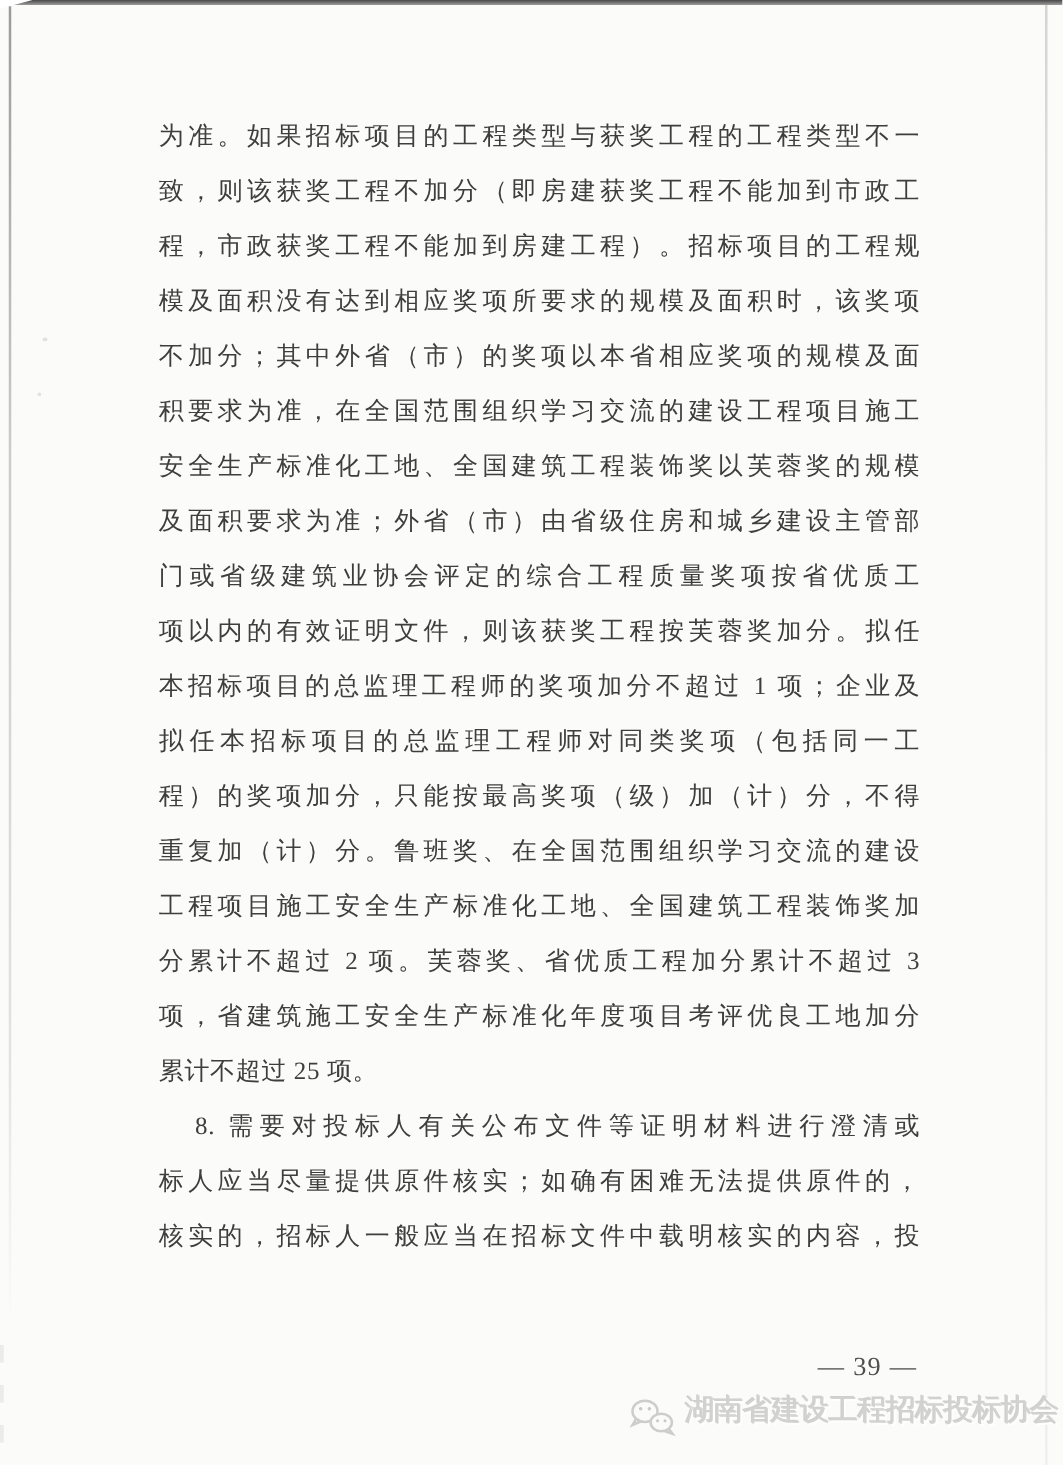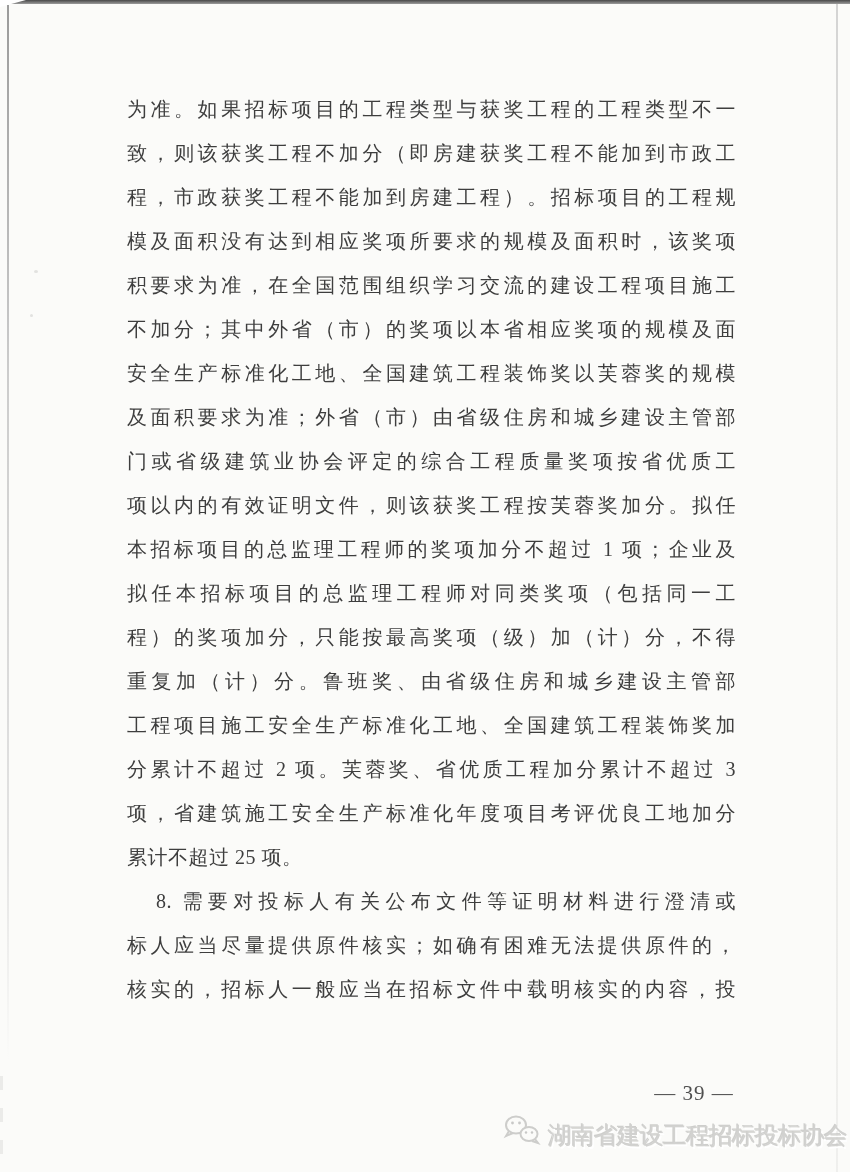--- a/index.html
+++ b/index.html
@@ -46,21 +46,21 @@
   .line.indent{padding-left:29px;box-sizing:border-box;}
 
   
   .page-number{
     position:absolute;left:640px;top:1081px;width:108px;
     font-size:21px;line-height:24px;color:#4f4f4f;text-align:center;
     letter-spacing:1px;white-space:nowrap;
   }
   .watermark{
     position:absolute;left:502px;top:1112px;height:40px;
-    display:flex;align-items:flex-end;
+    display:flex;align-items:flex-start;
   }
   .watermark .wm-icon{flex:0 0 auto;margin-right:4px;margin-top:4px;}
   .watermark .wm-text{
     font-size:24px;letter-spacing:-1px;white-space:nowrap;
     color:#d2d2d0;
     text-shadow:-1px -1px 0 rgba(170,170,168,.55), 1.5px 1.5px 0 #ffffff;
   }
 </style>
 </head>
 <body>
@@ -73,30 +73,30 @@
 <div class="speck s2"></div>
 <div class="edge-dash d1"></div>
 <div class="edge-dash d2"></div>
 <div class="edge-dash d3"></div>
 
 <div class="textblock">
   <div class="line">为准。如果招标项目的工程类型与获奖工程的工程类型不一</div>
   <div class="line">致，则该获奖工程不加分（即房建获奖工程不能加到市政工</div>
   <div class="line">程，市政获奖工程不能加到房建工程）。招标项目的工程规</div>
   <div class="line">模及面积没有达到相应奖项所要求的规模及面积时，该奖项</div>
+  <div class="line">不加分；其中外省（市）的奖项以本省相应奖项的规模及面</div>
   <div class="line">积要求为准，在全国范围组织学习交流的建设工程项目施工</div>
-  <div class="line">不加分；其中外省（市）的奖项以本省相应奖项的规模及面</div>
   <div class="line">安全生产标准化工地、全国建筑工程装饰奖以芙蓉奖的规模</div>
   <div class="line">及面积要求为准；外省（市）由省级住房和城乡建设主管部</div>
   <div class="line">门或省级建筑业协会评定的综合工程质量奖项按省优质工</div>
   <div class="line">项以内的有效证明文件，则该获奖工程按芙蓉奖加分。拟任</div>
   <div class="line">本招标项目的总监理工程师的奖项加分不超过 1 项；企业及</div>
   <div class="line">拟任本招标项目的总监理工程师对同类奖项（包括同一工</div>
   <div class="line">程）的奖项加分，只能按最高奖项（级）加（计）分，不得</div>
-  <div class="line">重复加（计）分。鲁班奖、由省级住房和城乡建设主管部</div>
+  <div class="line">重复加（计）分。鲁班奖、在全国范围组织学习交流的建设</div>
   <div class="line">工程项目施工安全生产标准化工地、全国建筑工程装饰奖加</div>
   <div class="line">分累计不超过 2 项。芙蓉奖、省优质工程加分累计不超过 3</div>
   <div class="line">项，省建筑施工安全生产标准化年度项目考评优良工地加分</div>
   <div class="line para-end">累计不超过 25 项。</div>
   <div class="line indent">8.  需要对投标人有关公布文件等证明材料进行澄清或</div>
   <div class="line">标人应当尽量提供原件核实；如确有困难无法提供原件的，</div>
   <div class="line">核实的，招标人一般应当在招标文件中载明核实的内容，投</div>
 </div>
 
 <div class="page-number">— 39 —</div>

